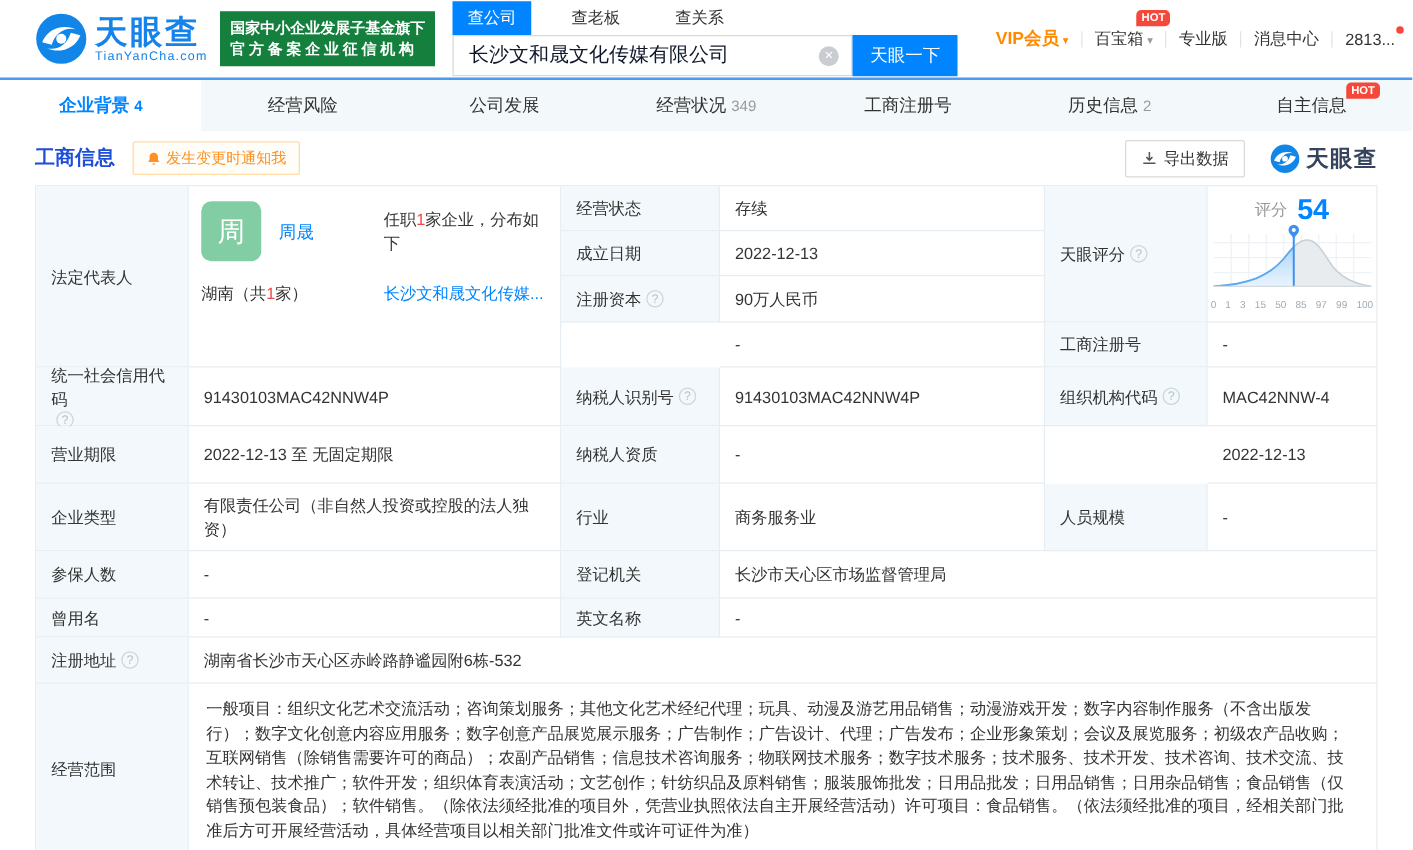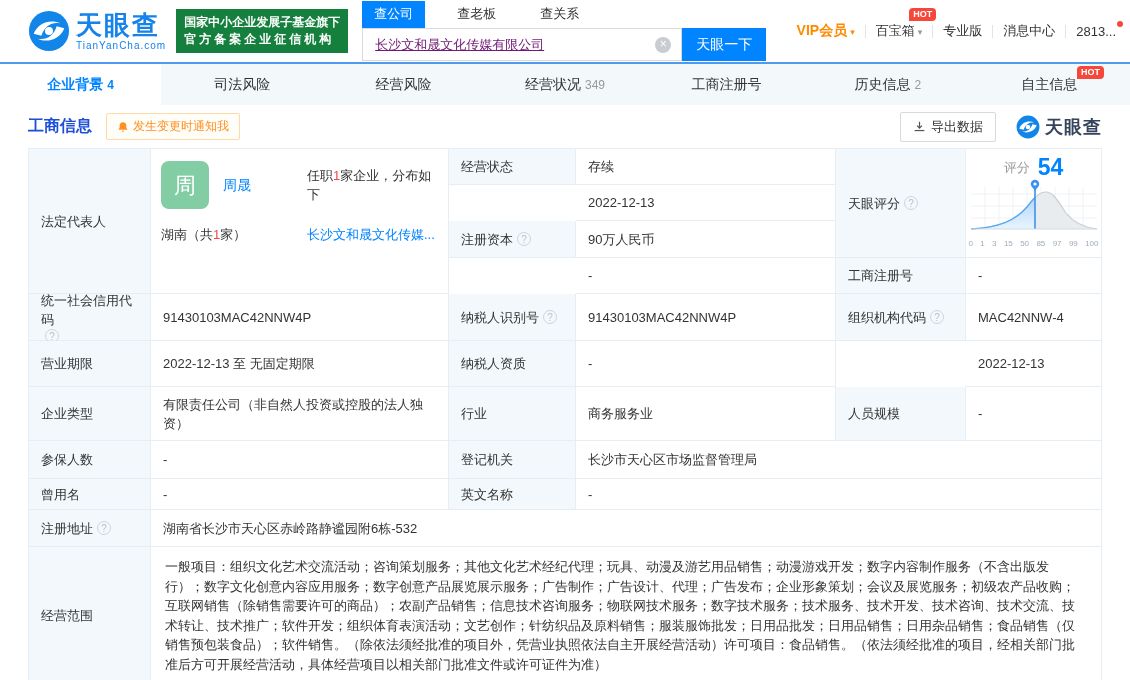--- a/index.html
+++ b/index.html
@@ -16,21 +16,21 @@
   .logo-brand { font-size:26px; font-weight:bold; color:#1583e9; letter-spacing:2px; line-height:26px;}
   .logo-domain { font-size:10px; color:#1583e9; letter-spacing:1px; margin-top:2px;}
   .gov-badge { margin-left:10px; background:#15803d; color:#fff; font-size:12px; line-height:17px; padding:5px 8px; font-weight:bold;}
   .gov-badge .sp { letter-spacing:3px; }
   .search { margin-left:14px; }
   .search-tabs { display:flex;gap:20px; }
   .stab { font-size:13px; padding:4px 12px 5px; cursor:pointer; color:#333;}
   .stab.active { background:#0084ff; color:#fff; }
   .search-row { display:flex; }
   .search-box { width:320px; height:33px; border:1px solid #d9d9d9; display:flex; align-items:center; background:#fff;}
-  .search-box input { flex:1; border:none; outline:none; font-size:13px; padding:0 8px 0 12px; color:#701a75; font-family:inherit; background:transparent;text-decoration:underline;}
+  .search-box input { flex:1; border:none; outline:none; font-size:16px; padding:0 8px 0 12px; color:#0f172a; font-family:inherit; background:transparent;}
   .clear { width:16px; height:16px; border-radius:50%; background:#c9ccd1; color:#fff; font-size:12px; line-height:15px; text-align:center; margin-right:10px; cursor:pointer;}
   .search-btn { width:84px; height:33px; background:#0084ff; color:#fff; border:none; font-size:14px; cursor:pointer; font-family:inherit;}
   .unav { margin-left:auto; display:flex; align-items:center; font-size:13px; white-space:nowrap;}
   .unav .sep { width:1px; height:13px; background:#e3e3e3; margin:0 10px;}
   .vip { color:#ff8a00; font-weight:bold; font-size:14px; cursor:pointer;}
   .u-item { color:#333; cursor:pointer; position:relative;}
   .caret { font-style:normal; font-size:9px; color:#999; margin-left:3px;}
   .caret.orange { color:#ff8a00; }
   .hotwrap { position:relative; }
   .hot { position:absolute; top:-14px; right:-14px; background:#f5483b; color:#fff; font-style:normal; font-size:9px; font-weight:bold; line-height:1; padding:2px 4px; border-radius:4px 4px 4px 0;}
@@ -117,22 +117,22 @@
     <span class="u-item">专业版</span>
     <span class="sep"></span>
     <span class="u-item">消息中心</span>
     <span class="sep"></span>
     <span class="u-item reddot">2813...</span>
   </nav>
 </header>
 
 <nav class="tabs">
   <div class="tab active"><span>企业背景</span><em class="cnt">4</em></div>
-  <div class="tab"><span>司法风险</span></div>
   <div class="tab"><span>经营风险</span></div>
+  <div class="tab"><span>公司发展</span></div>
   <div class="tab"><span>经营状况</span><em class="cnt">349</em></div>
   <div class="tab"><span>工商注册号</span></div>
   <div class="tab"><span>历史信息</span><em class="cnt">2</em></div>
   <div class="tab"><span>自主信息</span><i class="hot">HOT</i></div>
 </nav>
 
 <div class="section-head">
   <div class="sh-left">
     <h2>工商信息</h2>
     <button class="notify">
@@ -173,20 +173,21 @@
         <span class="lname link">周晟</span>
       </div>
       <div><span>任职</span><em class="rednum">1</em><span>家企业，分布如下</span></div>
       <div><span>湖南（共</span><em class="rednum">1</em><span>家）</span></div>
       <div class="link">长沙文和晟文化传媒...</div>
     </div>
   </div>
 
   <div class="cell lbl" style="grid-area:1/3/2/4">经营状态</div>
   <div class="cell" style="grid-area:1/4/2/5">存续</div>
+  <div class="cell lbl" style="grid-area:2/3/3/4">成立日期</div>
   <div class="cell" style="grid-area:2/4/3/5">2022-12-13</div>
   <div class="cell lbl" style="grid-area:3/3/4/4">
       <span>注册资本</span>
       <span class="q">?</span>
     </div>
   <div class="cell" style="grid-area:3/4/4/5">90万人民币</div>
   <div class="cell" style="grid-area:4/4/5/5">-</div>
 
   <div class="cell lbl" style="grid-area:1/5/4/6">
       <span>天眼评分</span>

